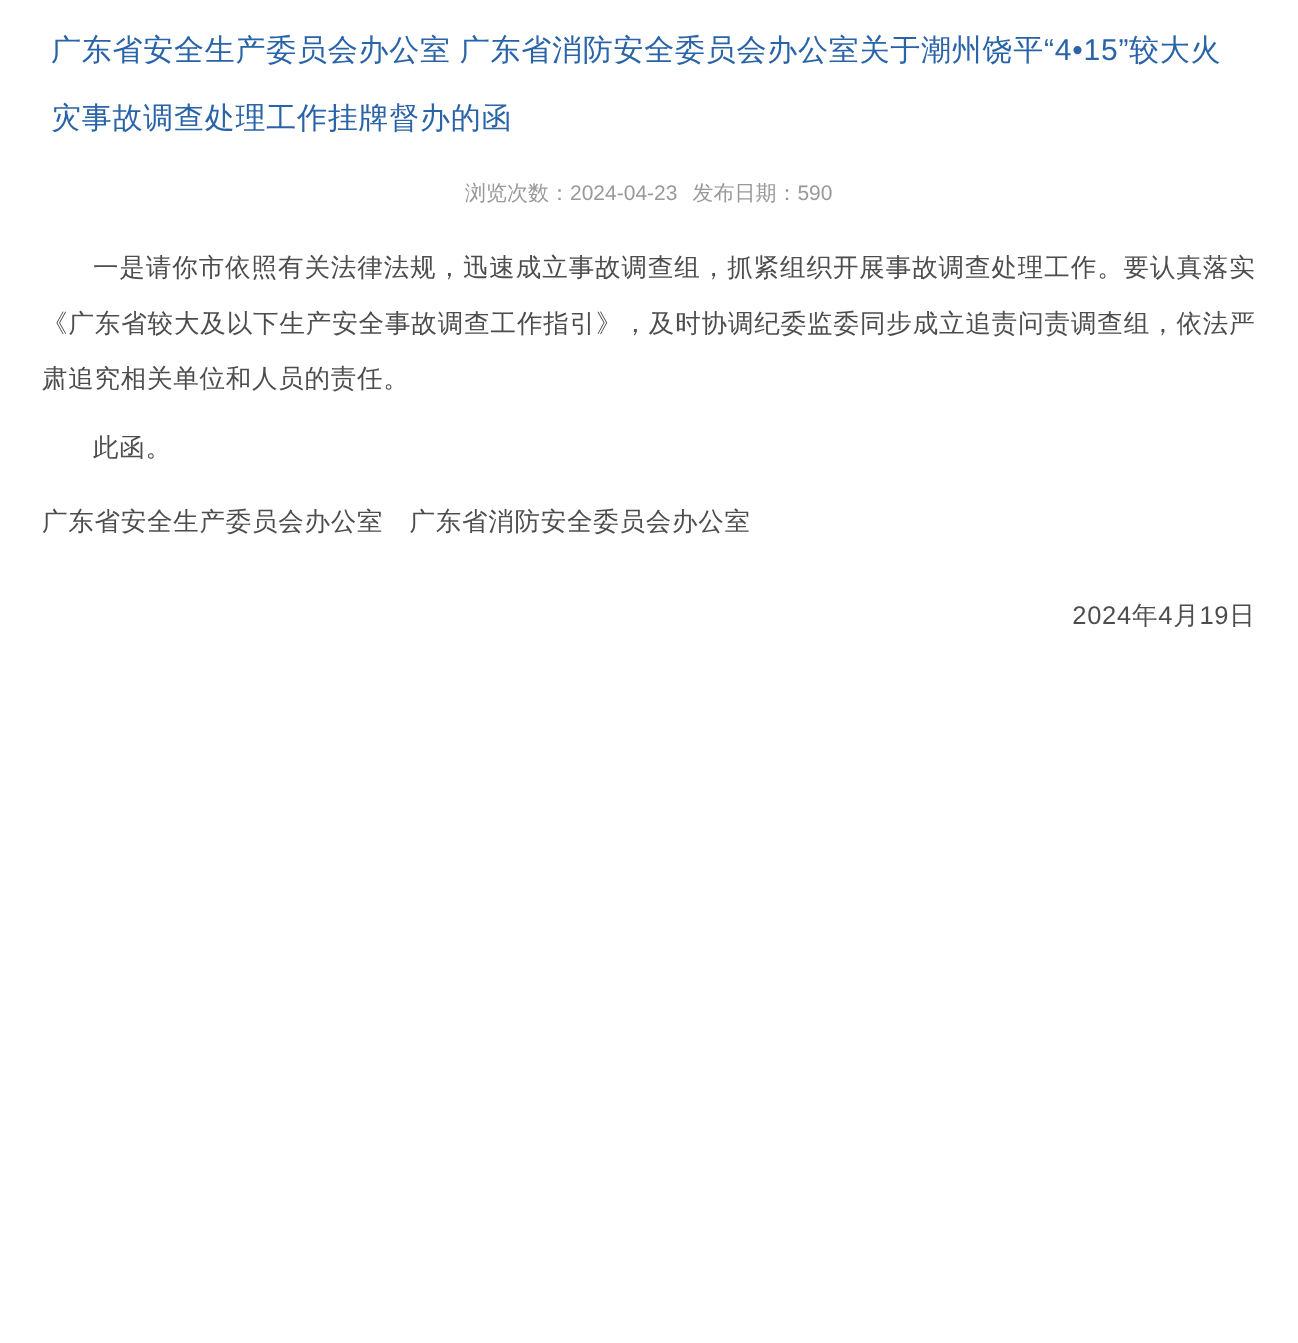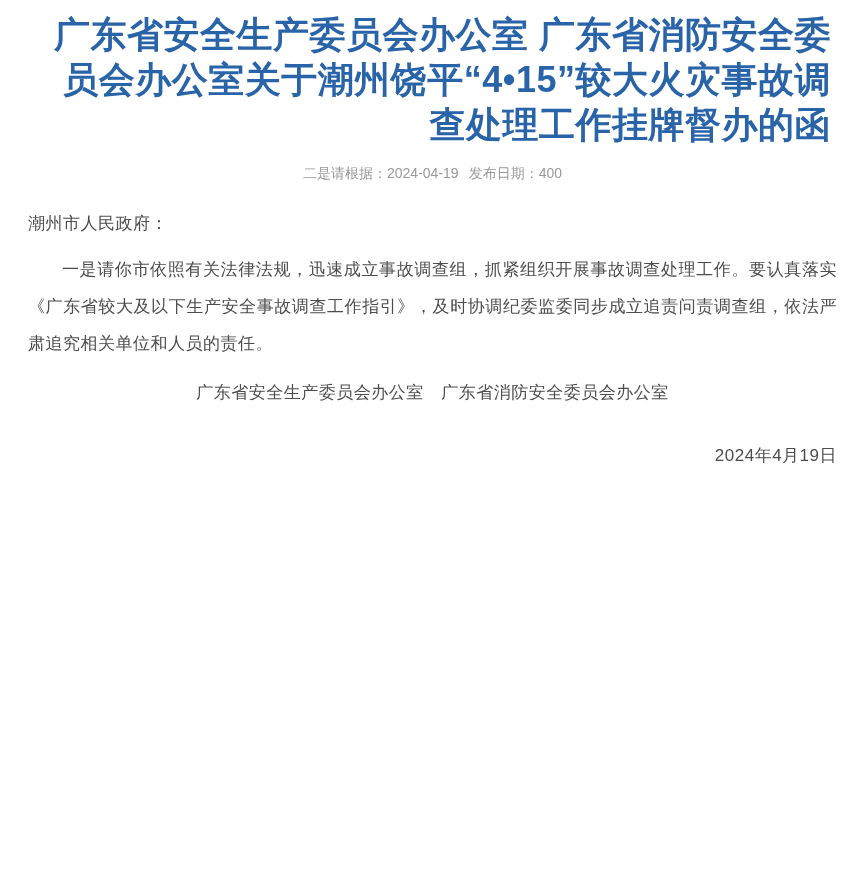--- a/index.html
+++ b/index.html
@@ -12,25 +12,25 @@
     width: 865px;
     height: 895px;
     box-sizing: border-box;
     margin: 0 auto;
     background: var(--background, #ffffff);
     padding: 12px 28px 14px 28px;
     overflow: hidden;
   }
   .doc-title {
     margin: 0 6px;
-    text-align: right;
+    text-align: left;
     color: var(--title, #2a64a8);
-    font-size: 36px;
+    font-size: 20px;
     line-height: 45px;
-    font-weight: bold;
+    font-weight: normal;
     letter-spacing: 0.5px;
   }
   .meta-row {
     margin-top: 16px;
     text-align: center;
     color: var(--meta_text, #999999);
     font-size: 14px;
     line-height: 20px;
   }
   .meta-row .meta-item { white-space: nowrap; }
@@ -43,48 +43,48 @@
     letter-spacing: 0.5px;
     text-align: justify;
   }
   .salutation { margin: 0; }
   .para {
     margin: 9px 0 0 0;
     text-indent: 2em;
   }
   .signature {
     margin-top: 12px;
-    text-align: center;
+    text-align: left;
     text-indent: 0;
     white-space: pre-wrap;
   }
   .sign-date {
     margin-top: 26px;
     text-align: right;
   }
 </style>
 </head>
 <body>
 
 <div class="page">
 
   <h1 class="doc-title">广东省安全生产委员会办公室 广东省消防安全委员会办公室关于潮州饶平“4•15”较大火灾事故调查处理工作挂牌督办的函</h1>
 
   <div class="meta-row">
-    <span class="meta-item"><span>二是请根据：</span><span>2024-04-19</span></span><span class="meta-gap"></span><span class="meta-item"><span>发布日期：</span><span>400</span></span>
+    <span class="meta-item"><span>浏览次数：</span><span>2024-04-23</span></span><span class="meta-gap"></span><span class="meta-item"><span>发布日期：</span><span>590</span></span>
   </div>
 
   <div class="letter-body">
 
-    <p class="salutation">潮州市人民政府：</p>
 
 
     <p class="para">一是请你市依照有关法律法规，迅速成立事故调查组，抓紧组织开展事故调查处理工作。要认真落实《广东省较大及以下生产安全事故调查工作指引》，及时协调纪委监委同步成立追责问责调查组，依法严肃追究相关单位和人员的责任。</p>
 
 
 
+    <p class="para">此函。</p>
 
     <p class="signature">广东省安全生产委员会办公室　广东省消防安全委员会办公室</p>
 
     <p class="sign-date">2024年4月19日</p>
 
   </div>
 </div>
 
 </body></html>

